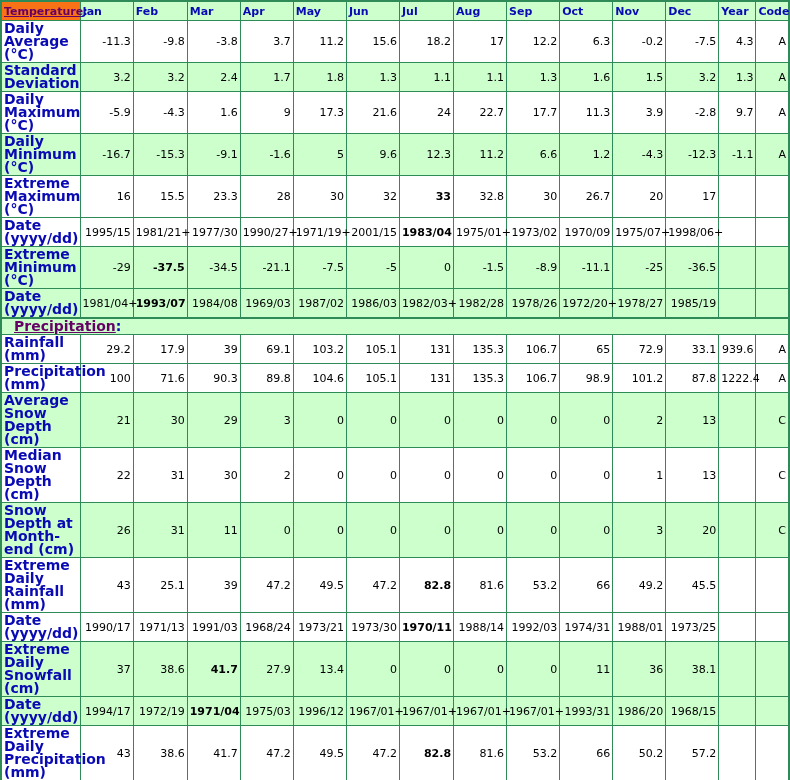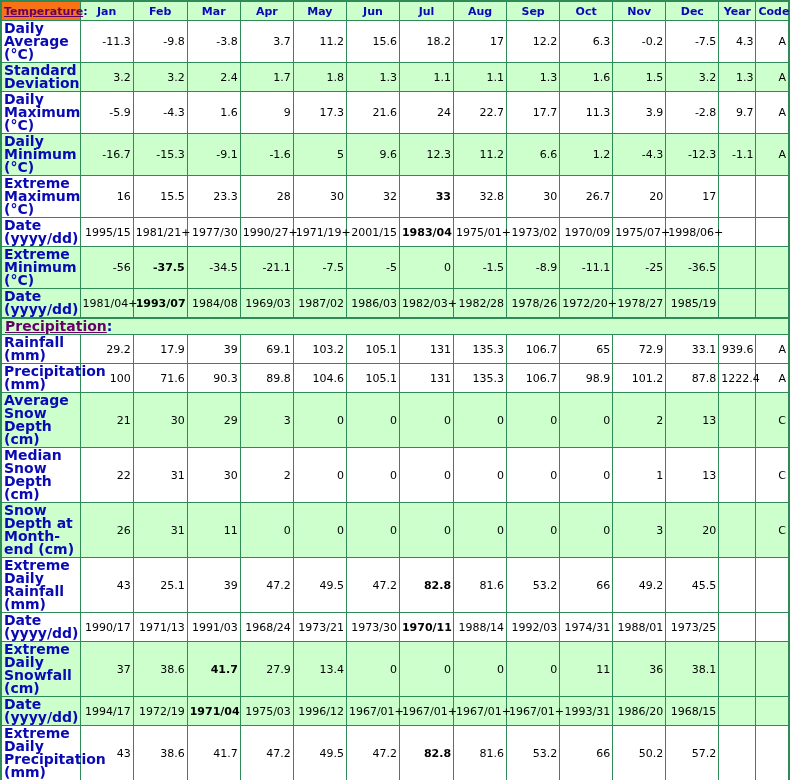--- a/index.html
+++ b/index.html
@@ -10,21 +10,21 @@
     width: 790px;
     table-layout: fixed;
     font-size: 11px;
     margin: 0;
   }
   table.climate td, table.climate th {
     border: 1px solid #2e8b57;
     padding: 1px 2px 1px 2px;
     line-height: 13px;
   }
-  th.mon { color: #0a0ab4; font-weight: bold; text-align: center; background: #ccffcc; height: 16px; }
+  th.mon { color: #0a0ab4; font-weight: bold; text-align: left; background: #ccffcc; height: 16px; }
   th.sect { text-align: center; background: #f97316; color: #0a0ab4; font-weight: bold; }
   th.sect span.link { color: #660066; text-decoration: underline; }
   td.lab { color: #0a0ab4; font-weight: bold; text-align: left; vertical-align: middle; padding-left: 3px; font-size: 14px; }
   td.v { text-align: right; color: #000; font-size: 11px; white-space: nowrap; }
   td.code { text-align: right; }
   tr.g td { background: #ccffcc; }
   tr.w td { background: #ffffff; }
   tr.sectrow td { background: #ccffcc; }
   td.b { font-weight: bold; }
   tr.thick-bottom td { border-bottom: 2px solid #2e8b57; }
@@ -168,21 +168,21 @@
         <td class="v">1975/01+</td>
         <td class="v">1973/02</td>
         <td class="v">1970/09</td>
         <td class="v">1975/07+</td>
         <td class="v">1998/06+</td>
         <td class="v"></td>
         <td class="v code"></td>
       </tr>
       <tr class="g" style="height: 40px;">
         <td class="lab">Extreme Minimum (°C)</td>
-        <td class="v">-56</td>
+        <td class="v">-29</td>
         <td class="v b">-37.5</td>
         <td class="v">-34.5</td>
         <td class="v">-21.1</td>
         <td class="v">-7.5</td>
         <td class="v">-5</td>
         <td class="v">0</td>
         <td class="v">-1.5</td>
         <td class="v">-8.9</td>
         <td class="v">-11.1</td>
         <td class="v">-25</td>
@@ -203,21 +203,21 @@
         <td class="v">1978/26</td>
         <td class="v">1972/20+</td>
         <td class="v">1978/27</td>
         <td class="v">1985/19</td>
         <td class="v"></td>
         <td class="v code"></td>
       </tr>
     </tbody>
   <tbody id="precip-body">
     <tr class="sectrow thick-top" style="height: 16px;">
-      <td colspan="15" class="lab" style="padding:1px 3px;"><span class="link" style="color:#660066;text-decoration:underline;">Precipitation</span>:</td>
+      <td colspan="15" class="lab" style="padding:1px 12px;"><span class="link" style="color:#660066;text-decoration:underline;">Precipitation</span>:</td>
     </tr>
   <tr class="w" style="height: 16px;">
         <td class="lab">Rainfall (mm)</td>
         <td class="v">29.2</td>
         <td class="v">17.9</td>
         <td class="v">39</td>
         <td class="v">69.1</td>
         <td class="v">103.2</td>
         <td class="v">105.1</td>
         <td class="v">131</td>

